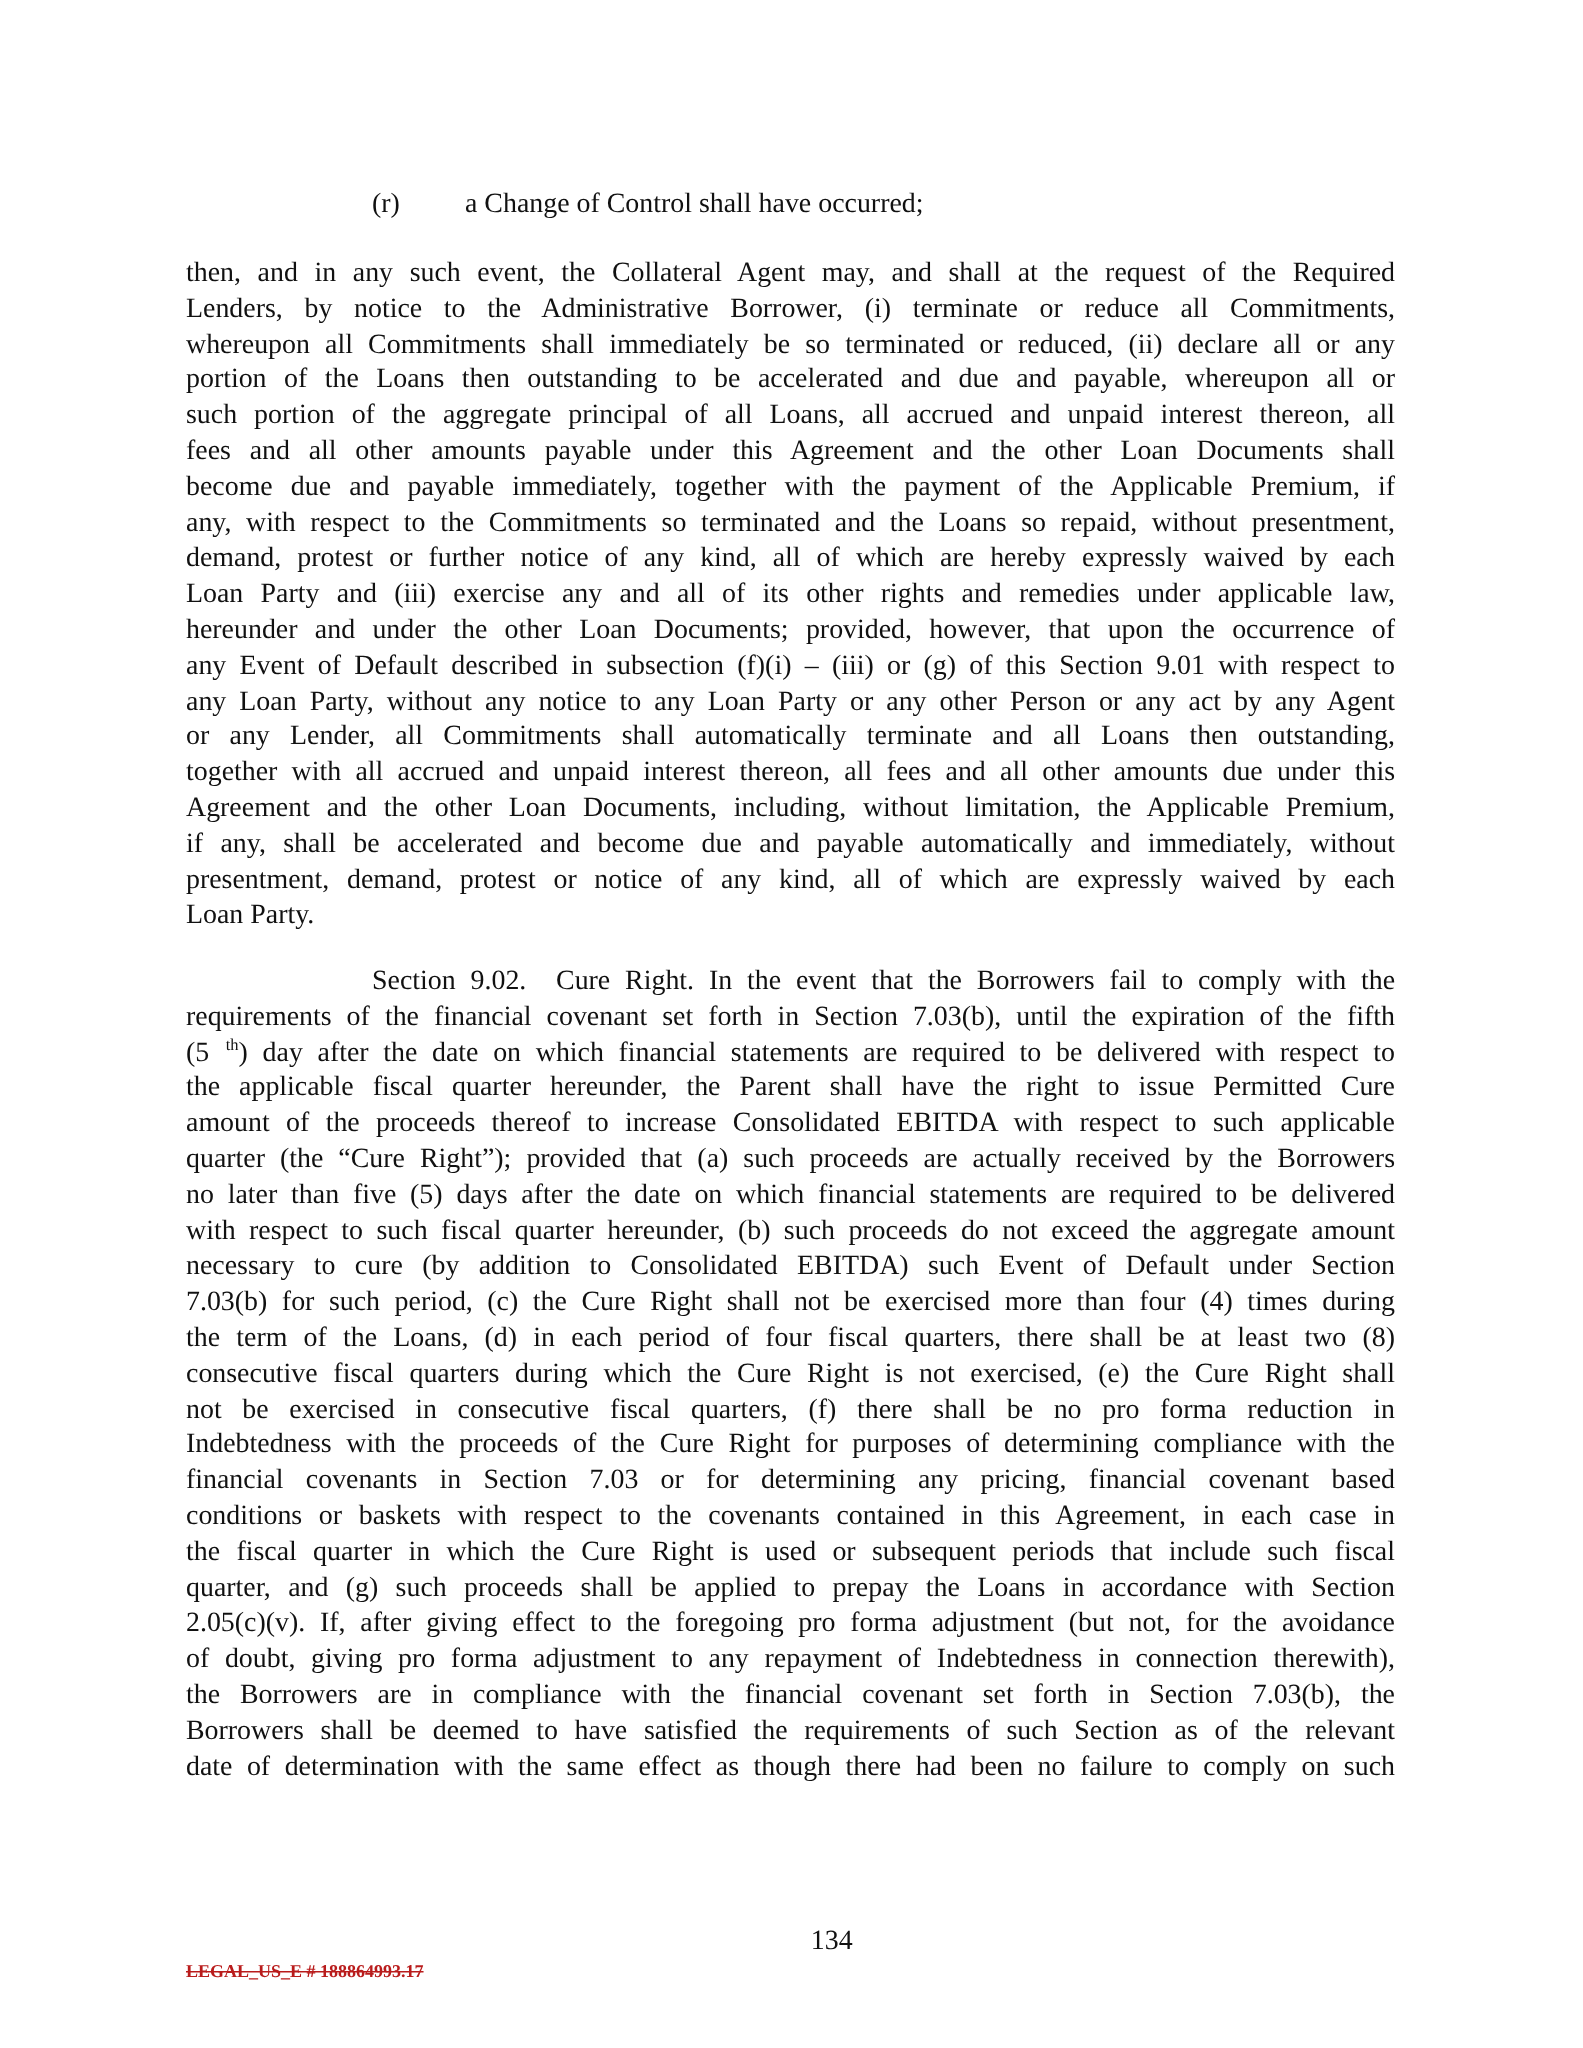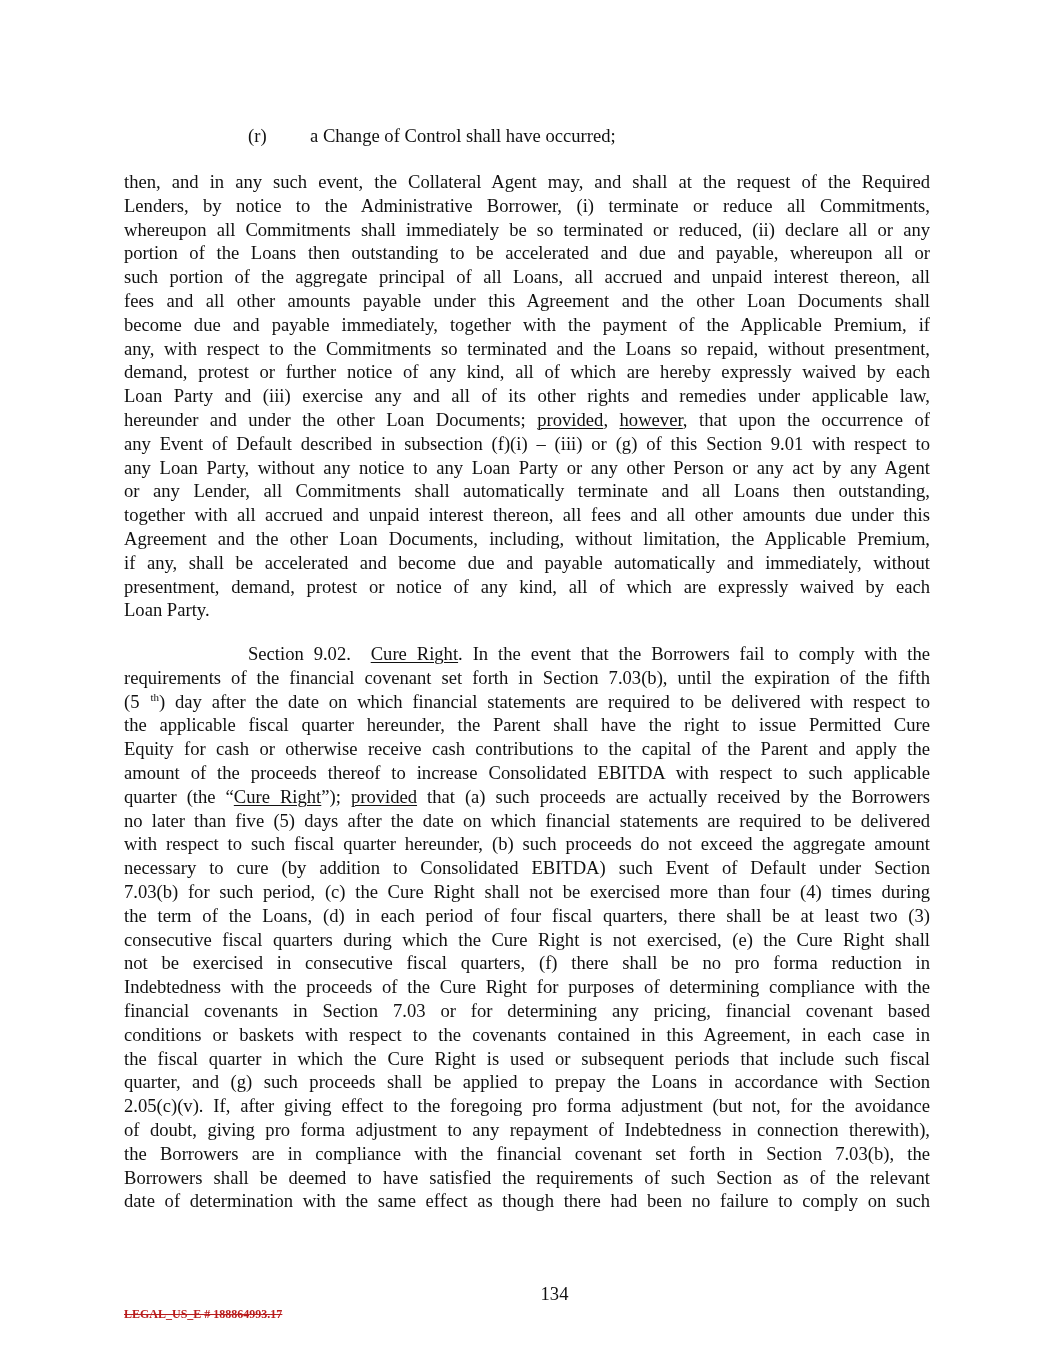--- a/index.html
+++ b/index.html
@@ -6,21 +6,21 @@
     body { width: 1055px; height: 1365px; position: relative; overflow: hidden;
            font-family: "Liberation Serif", "DejaVu Serif", serif; color: #111111; }
     .page { position: absolute; left: 0; top: 0; width: 905px; height: 1365px; }
     .item-r { position: absolute; top: 124px; left: 248px; font-size: 18.6px; line-height: 24px; white-space: nowrap; }
     .item-r .marker { display: inline-block; width: 62px; }
     .para { position: absolute; left: 124px; width: 806px; font-size: 18.6px; }
     .ln { display: block; height: 23.8px; line-height: 23.8px; white-space: nowrap;
           text-align: justify; text-align-last: justify; overflow: visible; }
     .ln.last { text-align-last: left; }
     .ln.indent { padding-left: 124px; }
-    .u { text-decoration: underline; text-decoration-thickness: 1px; text-underline-offset: 2px; }
+    .u { text-decoration-thickness: 1px; text-underline-offset: 2px; }
     sup { font-size: 11px; line-height: 0; vertical-align: 7px; padding-left: 11px; }
     .p1 { top: 170px; }
     .p2 { top: 642px; }
     .page-num { position: absolute; top: 1282px; left: 0; width: 1055px; text-align: center;
                 font-size: 18.6px; line-height: 24px; padding-left: 27px; }
     .doc-id { position: absolute; top: 1306px; left: 124px; font-size: 12px; font-weight: bold;
               color: #e8141c; text-decoration: line-through; line-height: 16px; white-space: nowrap; }
   </style>
 </head>
 <body>
@@ -51,28 +51,27 @@
     <span class="ln">if any, shall be accelerated and become due and payable automatically and immediately, without</span>
     <span class="ln">presentment, demand, protest or notice of any kind, all of which are expressly waived by each</span>
     <span class="ln last">Loan Party.</span>
   </div>
 
   <div class="para p2">
     <span class="ln indent"><span>Section 9.02.</span>&nbsp;&nbsp;<span class="u">Cure Right</span><span>.  In the event that the Borrowers fail to comply with the</span></span>
     <span class="ln">requirements of the financial covenant set forth in Section 7.03(b), until the expiration of the fifth</span>
     <span class="ln"><span>(5</span><sup>th</sup><span>) day after the date on which financial statements are required to be delivered with respect to</span></span>
     <span class="ln">the applicable fiscal quarter hereunder, the Parent shall have the right to issue Permitted Cure</span>
-    <span class="ln">Equity for cash or otherwise receive cash contributions to the capital of the Parent and apply the</span>
     <span class="ln">amount of the proceeds thereof to increase Consolidated EBITDA with respect to such applicable</span>
     <span class="ln"><span>quarter (the “</span><span class="u">Cure Right</span><span>”); </span><span class="u">provided</span><span> that (a) such proceeds are actually received by the Borrowers</span></span>
     <span class="ln">no later than five (5) days after the date on which financial statements are required to be delivered</span>
     <span class="ln">with respect to such fiscal quarter hereunder, (b) such proceeds do not exceed the aggregate amount</span>
     <span class="ln">necessary to cure (by addition to Consolidated EBITDA) such Event of Default under Section</span>
     <span class="ln">7.03(b) for such period, (c) the Cure Right shall not be exercised more than four (4) times during</span>
-    <span class="ln">the term of the Loans, (d) in each period of four fiscal quarters, there shall be at least two (3)</span>
+    <span class="ln">the term of the Loans, (d) in each period of four fiscal quarters, there shall be at least two (8)</span>
     <span class="ln">consecutive fiscal quarters during which the Cure Right is not exercised, (e) the Cure Right shall</span>
     <span class="ln">not be exercised in consecutive fiscal quarters, (f) there shall be no pro forma reduction in</span>
     <span class="ln">Indebtedness with the proceeds of the Cure Right for purposes of determining compliance with the</span>
     <span class="ln">financial covenants in Section 7.03 or for determining any pricing, financial covenant based</span>
     <span class="ln">conditions or baskets with respect to the covenants contained in this Agreement, in each case in</span>
     <span class="ln">the fiscal quarter in which the Cure Right is used or subsequent periods that include such fiscal</span>
     <span class="ln">quarter, and (g) such proceeds shall be applied to prepay the Loans in accordance with Section</span>
     <span class="ln">2.05(c)(v). If, after giving effect to the foregoing pro forma adjustment (but not, for the avoidance</span>
     <span class="ln">of doubt, giving pro forma adjustment to any repayment of Indebtedness in connection therewith),</span>
     <span class="ln">the Borrowers are in compliance with the financial covenant set forth in Section 7.03(b), the</span>

